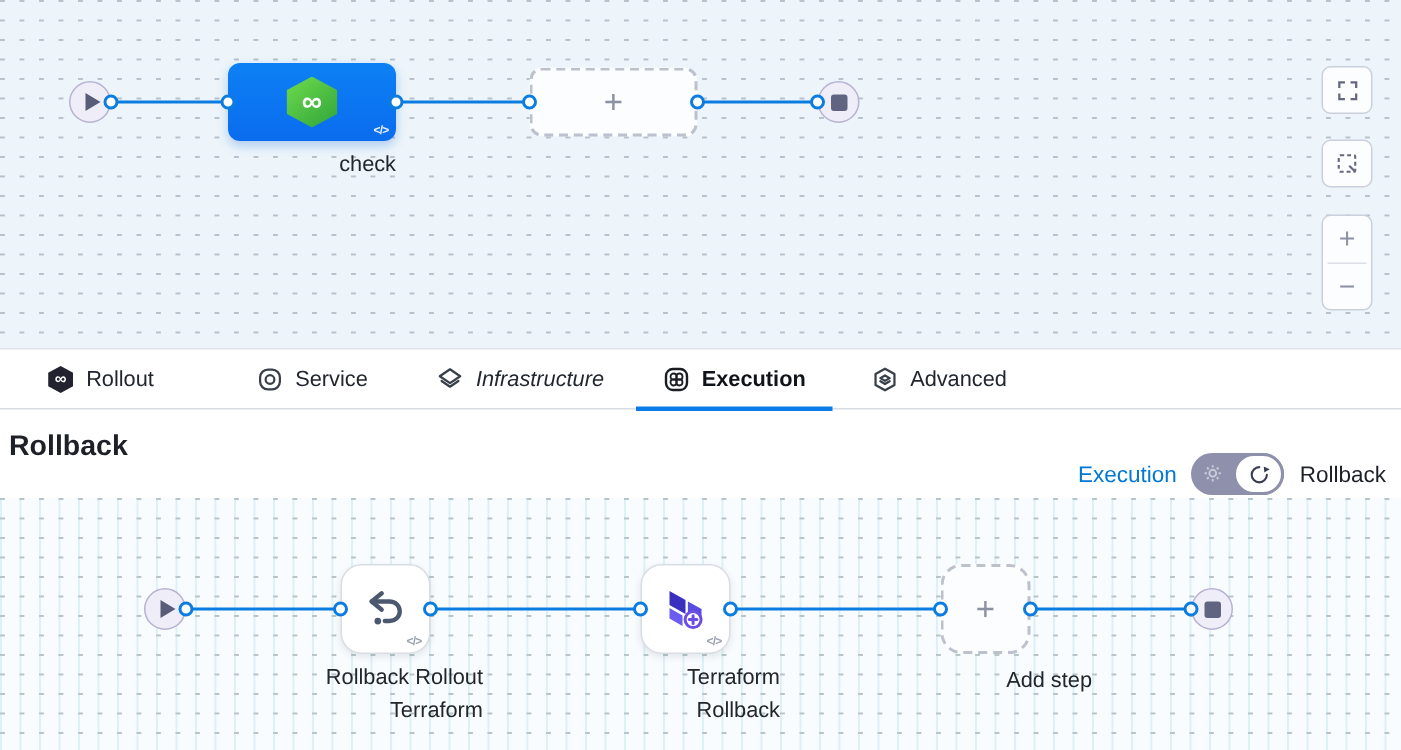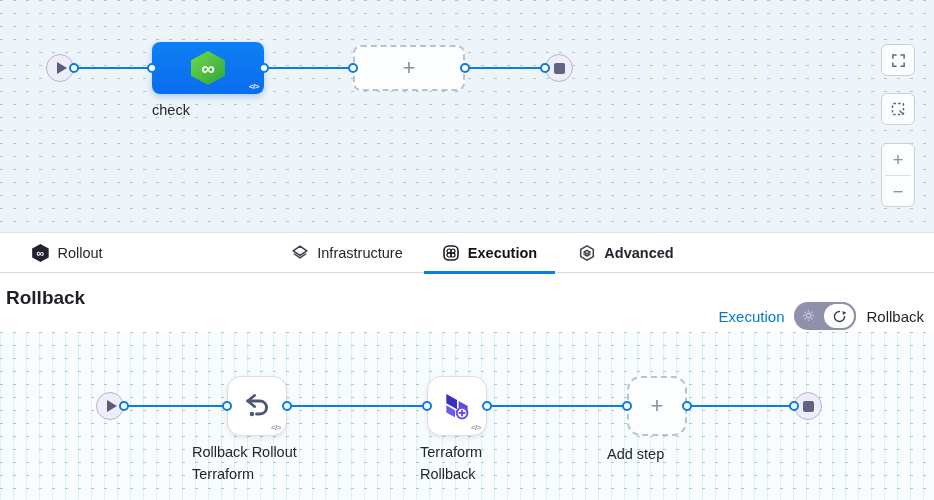--- a/index.html
+++ b/index.html
@@ -42,21 +42,21 @@
   .code-glyph{position:absolute;right:5px;bottom:3px;font-size:8px;letter-spacing:-0.5px;font-weight:bold;}
   .code-on-blue{color:rgba(255,255,255,0.9);}
   .code-on-white{color:#99a1af;}
 
   .add-box{position:absolute;border:2px dashed #bcc1cc;background:#fbfdfe;box-sizing:border-box;
       display:flex;align-items:center;justify-content:center;z-index:2;
       color:#8b90a2;font-size:22px;font-weight:300;}
   .step-node{position:absolute;width:60px;height:60px;border-radius:14px;background:#fff;
       border:1px solid #d9dde4;box-sizing:border-box;box-shadow:0 2px 5px rgba(40,50,70,0.10);
       display:flex;align-items:center;justify-content:center;z-index:2;}
-  .node-label{position:absolute;text-align:left;font-size:14.5px;line-height:22px;color:#22262d;z-index:2;}
+  .node-label{position:absolute;text-align:right;font-size:14.5px;line-height:22px;color:#22262d;z-index:2;}
 
   
   .ctl-btn{position:absolute;left:881px;width:34px;height:32px;background:#fcfdfe;
       border:1px solid #ccd0dc;border-radius:6px;box-sizing:border-box;
       display:flex;align-items:center;justify-content:center;z-index:5;}
   .ctl-group{position:absolute;left:881px;top:143px;width:34px;height:64px;background:#fcfdfe;
       border:1px solid #ccd0dc;border-radius:6px;box-sizing:border-box;z-index:5;}
   .ctl-half{width:100%;height:31px;display:flex;align-items:center;justify-content:center;
       font-size:19px;color:#8d92a6;font-weight:300;}
   .ctl-divider{height:1px;background:#dcdfe8;margin:0 3px;}
@@ -152,22 +152,29 @@
 
   <div class="tabbar">
 
     <div class="tab" style="left:8px;width:118px;">
       <div class="ov-hex">
           <span>∞</span>
         </div>
       <span>Rollout</span>
     </div>
 
-
-    <div class="tab" style="left:272px;width:150px;">
+    <div class="tab" style="left:156px;width:104px;">
+      <svg width="18" height="18" viewBox="0 0 18 18">
+        <rect x="2.4" y="2.4" width="13.2" height="13.2" rx="5.2" stroke="#394049" stroke-width="1.5" fill="none"></rect>
+        <circle cx="9" cy="9" r="2.9" stroke="#394049" stroke-width="1.5" fill="none"></circle>
+      </svg>
+      <span>Service</span>
+    </div>
+
+    <div class="tab" style="left:272px;width:150px;font-style:italic;">
       <svg width="18" height="18" viewBox="0 0 18 18">
         <g stroke="#394049" stroke-width="1.5" fill="none" stroke-linejoin="round" stroke-linecap="round">
           <path d="M9 2.2 L15.8 6.8 L9 11.4 L2.2 6.8 Z"></path>
           <path d="M3.4 10 L9 13.8 L14.6 10"></path>
         </g>
       </svg>
       <span>Infrastructure</span>
     </div>
 
     <div class="tab active" style="left:424px;width:131px;">
@@ -177,21 +184,21 @@
           <circle cx="7.1" cy="7.1" r="2.1"></circle>
             <circle cx="10.9" cy="7.1" r="2.1"></circle>
           <circle cx="7.1" cy="10.9" r="2.1"></circle>
             <circle cx="10.9" cy="10.9" r="2.1"></circle>
         </g>
       </svg>
       <span>Execution</span>
       <div class="underline"></div>
     </div>
 
-    <div class="tab" style="left:564px;width:124px;font-weight:bold;">
+    <div class="tab" style="left:564px;width:124px;">
       <svg width="18" height="18" viewBox="0 0 18 18">
         <g stroke="#394049" stroke-width="1.5" fill="none" stroke-linejoin="round" stroke-linecap="round">
           <path d="M9 1.8 L15.3 5.4 V12.6 L9 16.2 L2.7 12.6 V5.4 Z"></path>
           <path d="M5.9 8.1 L9 6.3 L12.1 8.1 L9 9.9 Z"></path>
           <path d="M5.9 10.2 L9 12 L12.1 10.2"></path>
         </g>
       </svg>
       <span>Advanced</span>
     </div>
   </div>
@@ -250,21 +257,21 @@
         <circle cx="15.8" cy="17.3" r="4" fill="#ffffff" stroke="#6b4ee6" stroke-width="1.5"></circle>
         <path d="M15.8 15.4 V19.2 M13.9 17.3 H17.7" stroke="#6b4ee6" stroke-width="1.5" stroke-linecap="round"></path>
       </svg>
       <span class="code-glyph code-on-white">&lt;/&gt;</span>
     </div>
     <div class="node-label" style="left:420px;top:109px;width:100px;">Terraform Rollback</div>
 
     <div class="add-box" style="left:627px;top:44px;width:60px;height:60px;border-radius:14px;">
       <span>+</span>
     </div>
-    <div class="node-label" style="left:607px;top:111px;width:100px;">Add step</div>
+    <div class="node-label" style="left:628px;top:111px;width:100px;">Add step</div>
 
     <div class="endcap" style="left:794px;top:60px;">
       <div class="stop-sq"></div>
     </div>
 
     <div class="port" style="left:119px;top:69px;"></div>
     <div class="port" style="left:222px;top:69px;"></div>
     <div class="port" style="left:282px;top:69px;"></div>
     <div class="port" style="left:422px;top:69px;"></div>
     <div class="port" style="left:482px;top:69px;"></div>

